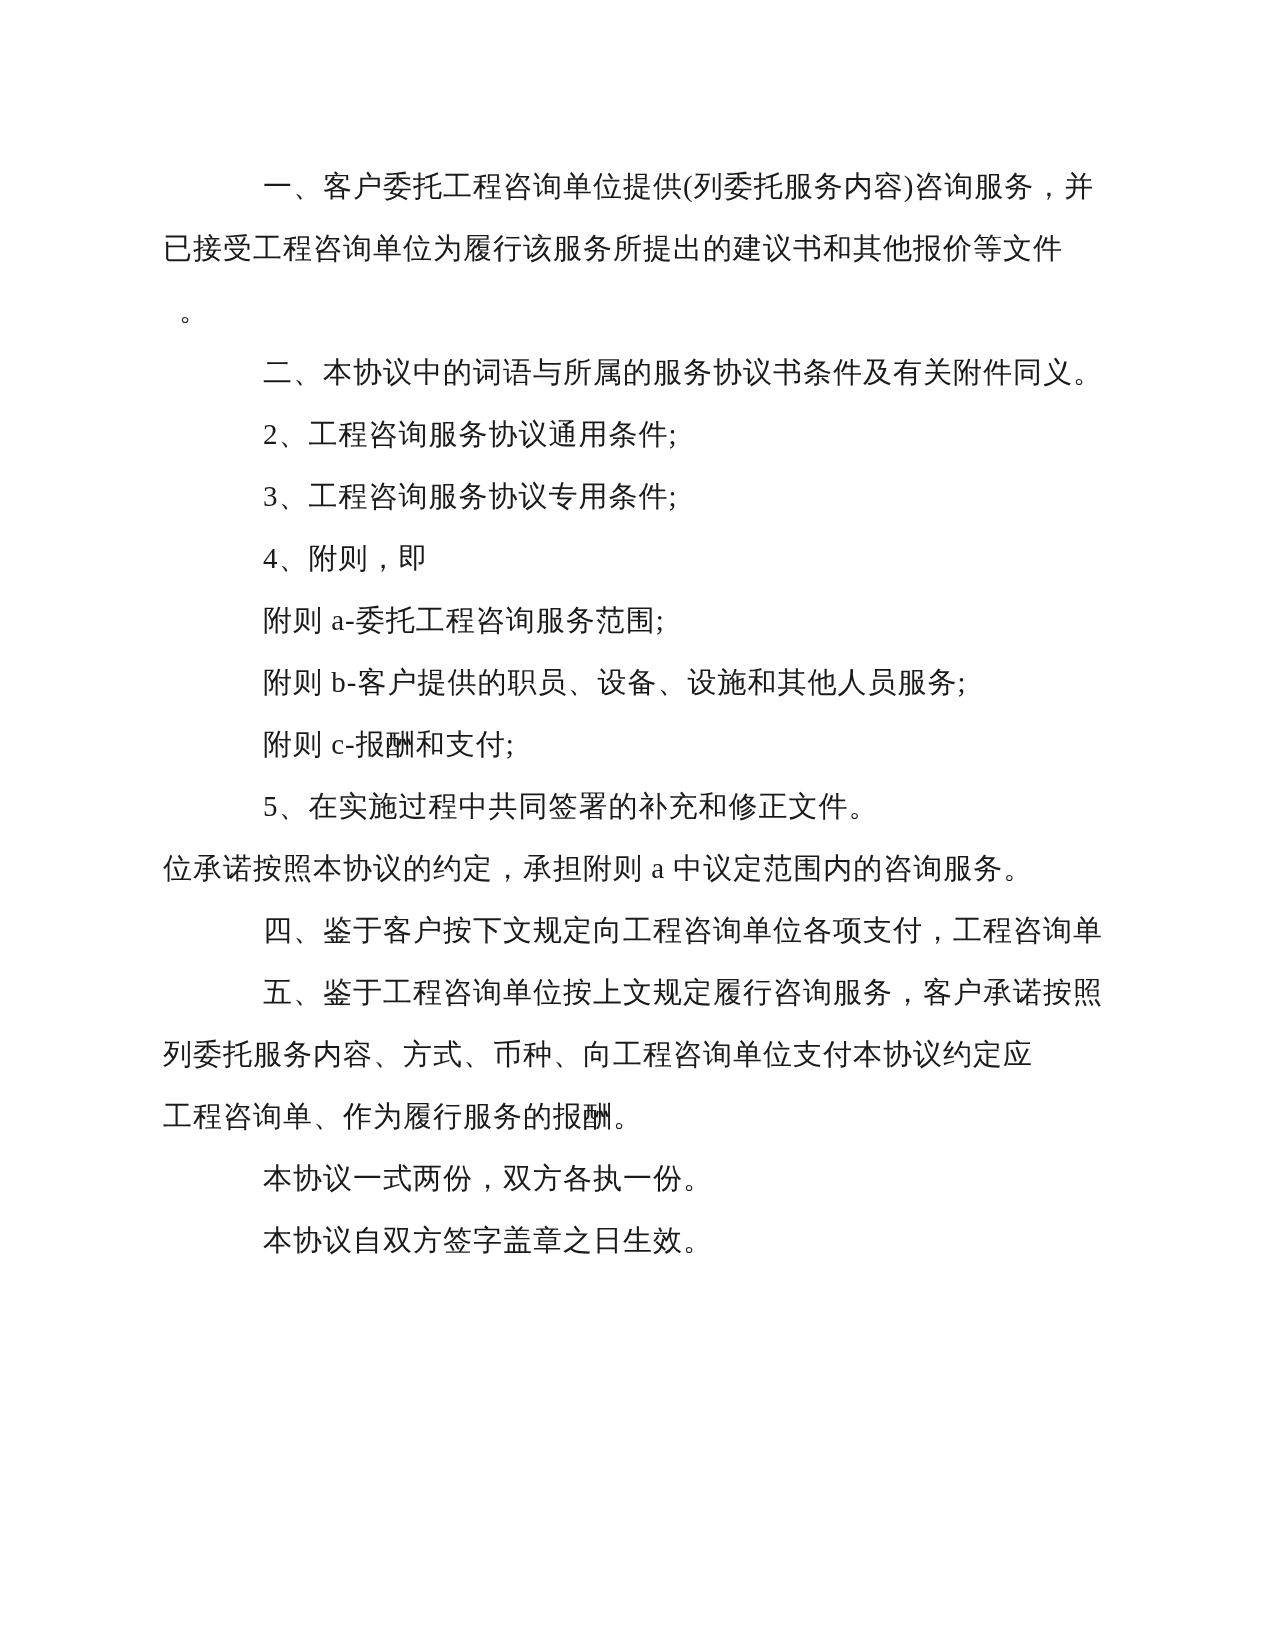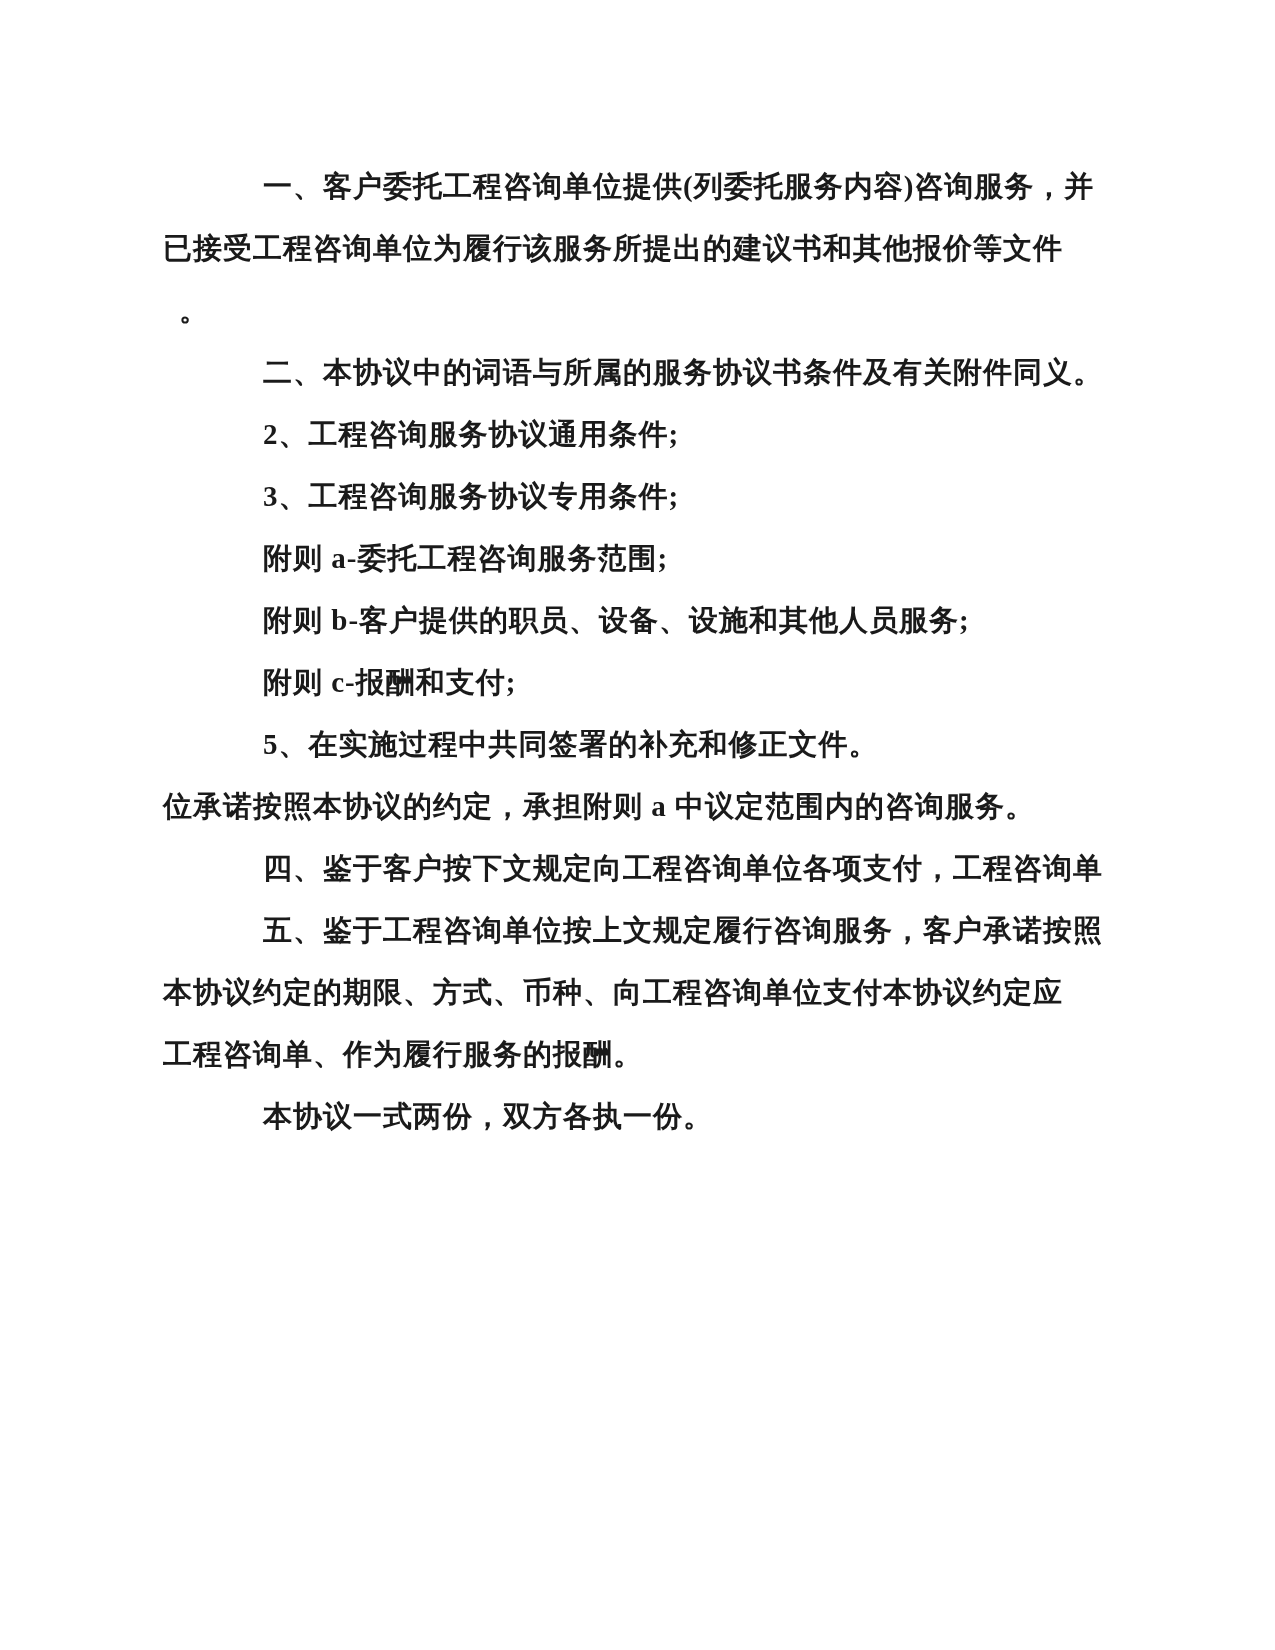--- a/index.html
+++ b/index.html
@@ -23,21 +23,21 @@
     background: #ffffff;
   }
   .doc {
     position: absolute;
     left: 163px;
     top: 155px;
     width: 960px;
     color: #1a1a1a;
     font-size: 29px;
     letter-spacing: 1px;
-    font-weight: 700;
+    font-weight: 400;
   }
   .line {
     height: 62px;
     line-height: 62px;
     white-space: pre;
   }
   .indent {
     padding-left: 100px;
   }
   .period-line {
@@ -48,24 +48,26 @@
 <body>
 
 <div class="page">
   <div class="doc">
     <div class="line indent">一、客户委托工程咨询单位提供(列委托服务内容)咨询服务，并</div>
     <div class="line">已接受工程咨询单位为履行该服务所提出的建议书和其他报价等文件</div>
     <div class="line period-line">。</div>
     <div class="line indent">二、本协议中的词语与所属的服务协议书条件及有关附件同义。</div>
     <div class="line indent">2、工程咨询服务协议通用条件;</div>
     <div class="line indent">3、工程咨询服务协议专用条件;</div>
+    <div class="line indent">4、附则，即</div>
     <div class="line indent">附则 a-委托工程咨询服务范围;</div>
     <div class="line indent">附则 b-客户提供的职员、设备、设施和其他人员服务;</div>
     <div class="line indent">附则 c-报酬和支付;</div>
     <div class="line indent">5、在实施过程中共同签署的补充和修正文件。</div>
     <div class="line">位承诺按照本协议的约定，承担附则 a 中议定范围内的咨询服务。</div>
     <div class="line indent">四、鉴于客户按下文规定向工程咨询单位各项支付，工程咨询单</div>
     <div class="line indent">五、鉴于工程咨询单位按上文规定履行咨询服务，客户承诺按照</div>
-    <div class="line">本协议约定的期限、方式、币种、向工程咨询单位支付本协议约定应</div>
+    <div class="line">列委托服务内容、方式、币种、向工程咨询单位支付本协议约定应</div>
     <div class="line">工程咨询单、作为履行服务的报酬。</div>
     <div class="line indent">本协议一式两份，双方各执一份。</div>
+    <div class="line indent">本协议自双方签字盖章之日生效。</div>
   </div>
 </div>
 
 </body></html>

